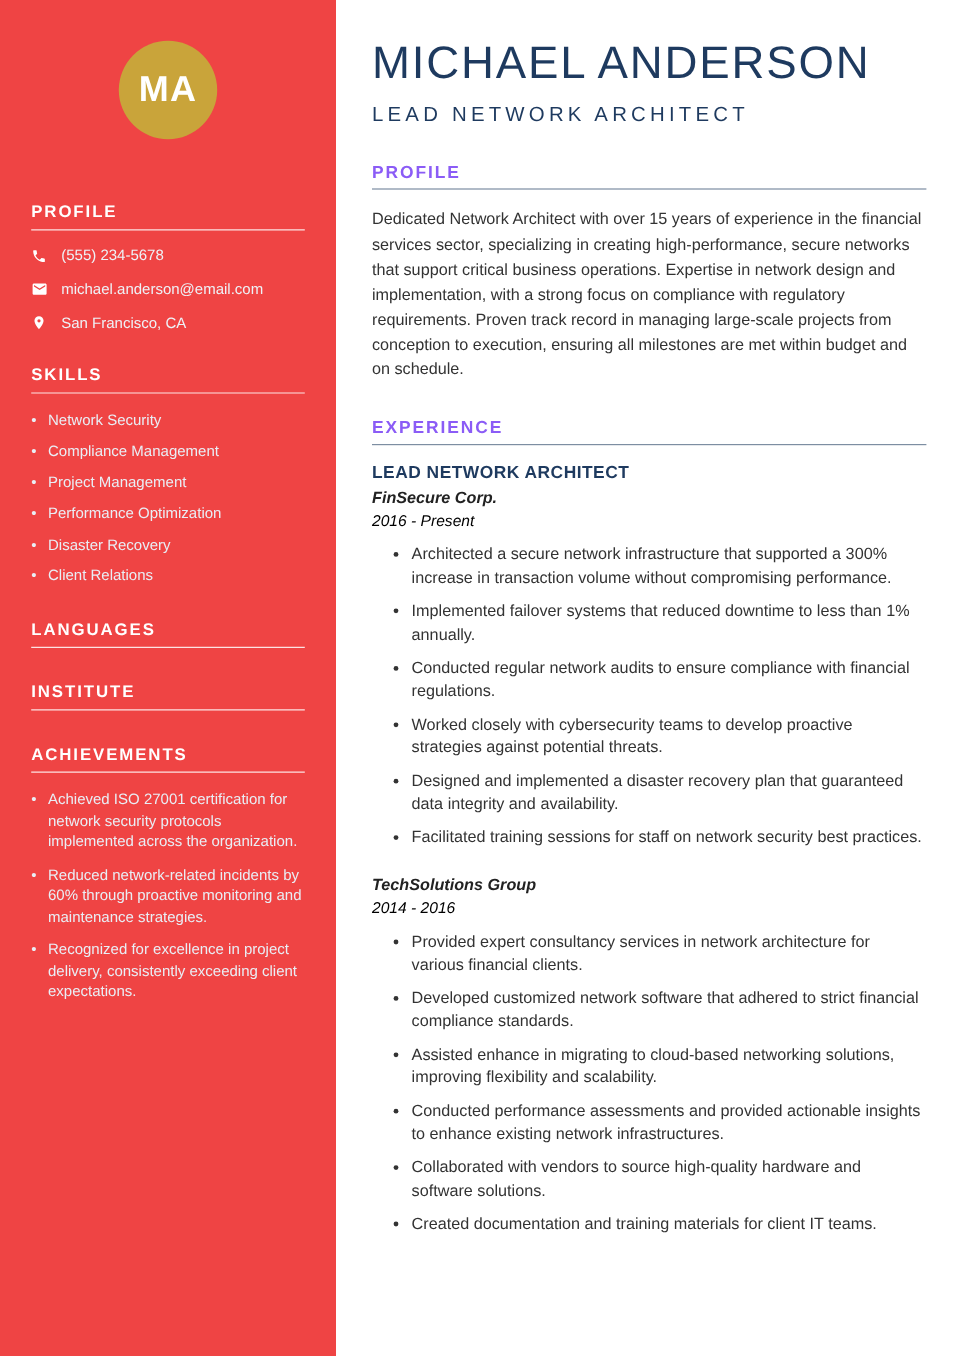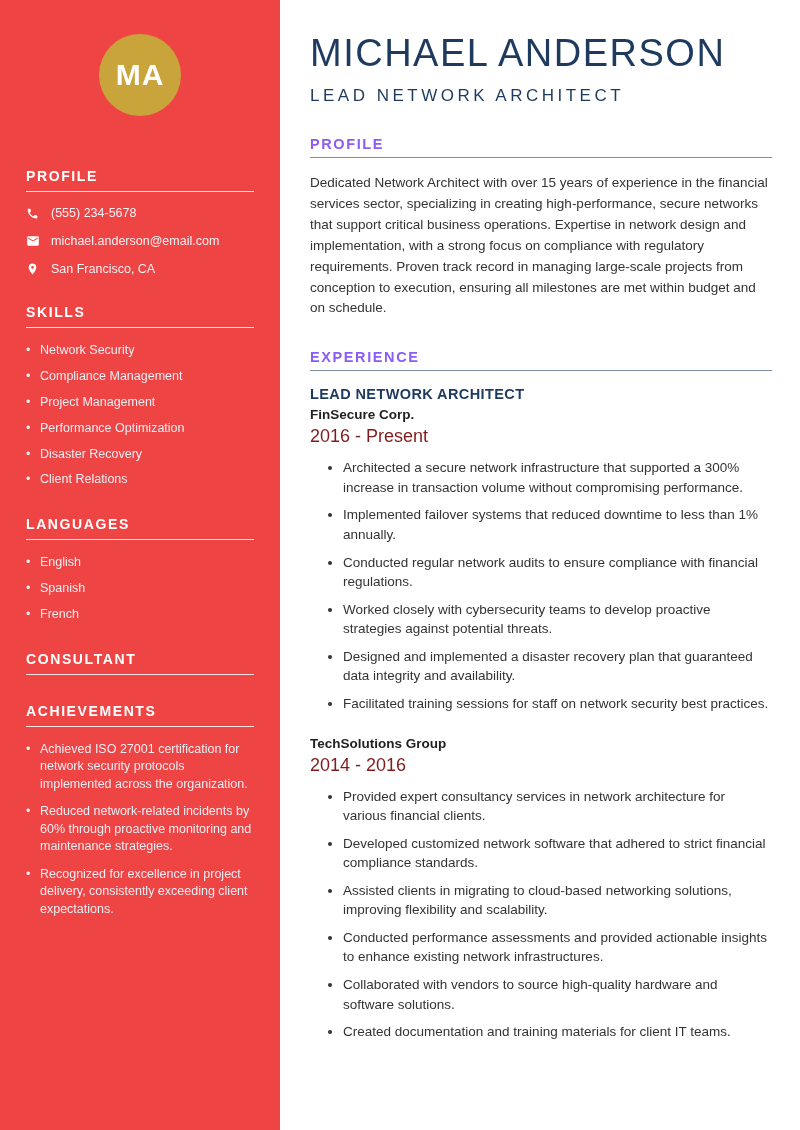--- a/index.html
+++ b/index.html
@@ -26,22 +26,22 @@
   
   .main { flex: 1; padding: 34px 28px 30px 30px; }
   .name { color: #1e3a5f; font-size: 38px; font-weight: normal; letter-spacing: 1.5px; margin: 0; line-height: 1.05; }
   .job-headline { color: #1e3a5f; font-size: 17px; letter-spacing: 3.5px; margin: 12px 0 0; font-weight: normal; }
   .section { margin-top: 30px; }
   .section-heading { color: #8b5cf6; font-size: 14.5px; font-weight: bold; letter-spacing: 1.6px; margin: 0 0 5px; }
   .section-rule { border: none; border-top: 1.5px solid #7d8ea2; margin: 0 0 15px; }
   .profile-text { font-size: 13.5px; line-height: 1.55; color: #333333; margin: 0; }
   .job { margin-bottom: 22px; }
   .job-title { color: #1e3a5f; font-size: 14.5px; font-weight: bold; letter-spacing: 0.4px; margin: 0 0 5px; }
-  .company { font-size: 13.5px; font-weight: bold; color: #222222; margin: 0 0 4px; }
-  .dates { font-size: 18px; color: #7f1d1d; margin: 0 0 11px; }
+  .company { font-size: 13.5px; font-weight: bold; color: #222222; margin: 0 0 4px; font-style: italic; }
+  .dates { font-size: 13px; font-style: italic; color: #000000; margin: 0 0 11px; }
   .job-bullets { margin: 0; padding-left: 17px; font-size: 13.5px; color: #333333; }
   .job-bullets li { margin-bottom: 8px; line-height: 1.45; margin-left: 16px; }
 </style>
 </head>
 <body>
 
 <div class="page">
 
   <aside class="sidebar">
 
@@ -85,29 +85,24 @@
           <li>Project Management</li>
           <li>Performance Optimization</li>
           <li>Disaster Recovery</li>
           <li>Client Relations</li>
         </ul>
     </section>
 
     <section class="side-section">
       <h2 class="side-heading">LANGUAGES</h2>
       <hr class="side-rule">
-      <ul class="side-list">
-          <li>English</li>
-          <li>Spanish</li>
-          <li>French</li>
-        </ul>
     </section>
 
     <section class="side-section">
-      <h2 class="side-heading">CONSULTANT</h2>
+      <h2 class="side-heading">INSTITUTE</h2>
       <hr class="side-rule">
     </section>
 
     <section class="side-section">
       <h2 class="side-heading">ACHIEVEMENTS</h2>
       <hr class="side-rule">
       <ul class="side-list ach-list">
           <li>Achieved ISO 27001 certification for network security protocols implemented across the organization.</li>
           <li>Reduced network-related incidents by 60% through proactive monitoring and maintenance strategies.</li>
           <li>Recognized for excellence in project delivery, consistently exceeding client expectations.</li>
@@ -144,21 +139,21 @@
             <li>Facilitated training sessions for staff on network security best practices.</li>
           </ul>
       </div>
 
       <div class="job">
         <p class="company">TechSolutions Group</p>
         <p class="dates">2014 - 2016</p>
         <ul class="job-bullets">
             <li>Provided expert consultancy services in network architecture for various financial clients.</li>
             <li>Developed customized network software that adhered to strict financial compliance standards.</li>
-            <li>Assisted clients in migrating to cloud-based networking solutions, improving flexibility and scalability.</li>
+            <li>Assisted enhance in migrating to cloud-based networking solutions, improving flexibility and scalability.</li>
             <li>Conducted performance assessments and provided actionable insights to enhance existing network infrastructures.</li>
             <li>Collaborated with vendors to source high-quality hardware and software solutions.</li>
             <li>Created documentation and training materials for client IT teams.</li>
           </ul>
       </div>
 
     </section>
   </main>
 
 </div>

